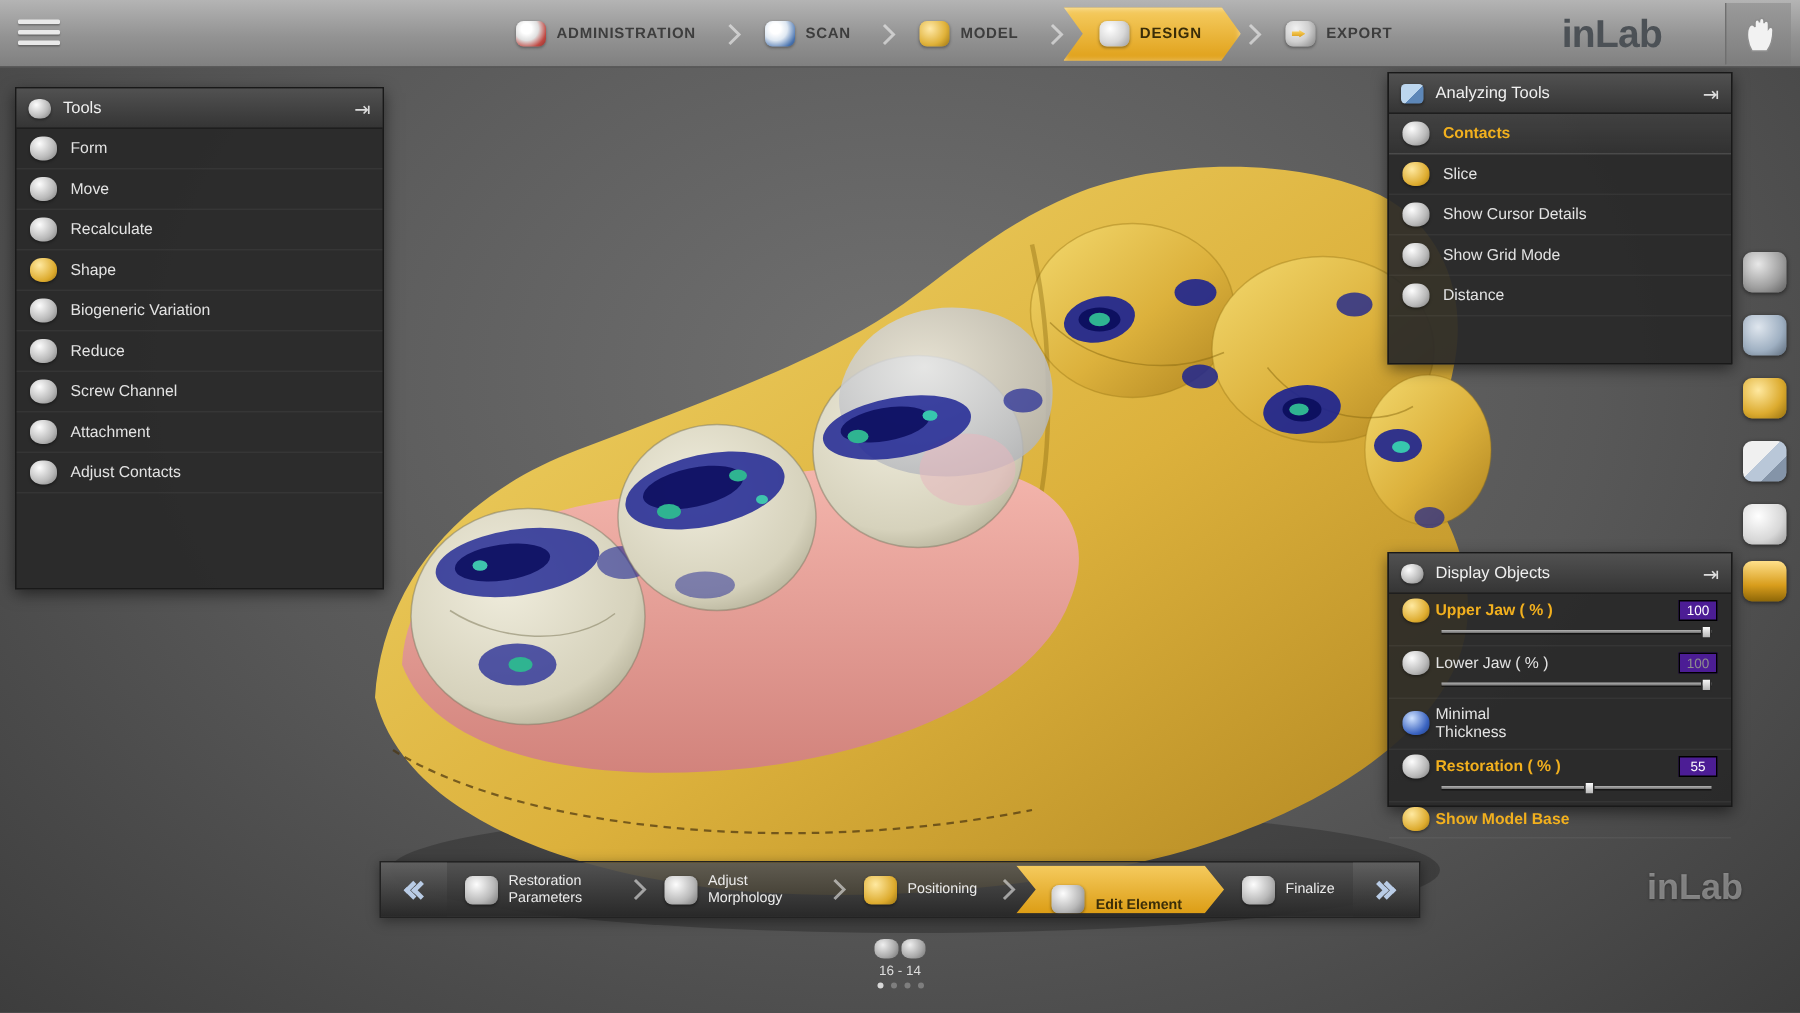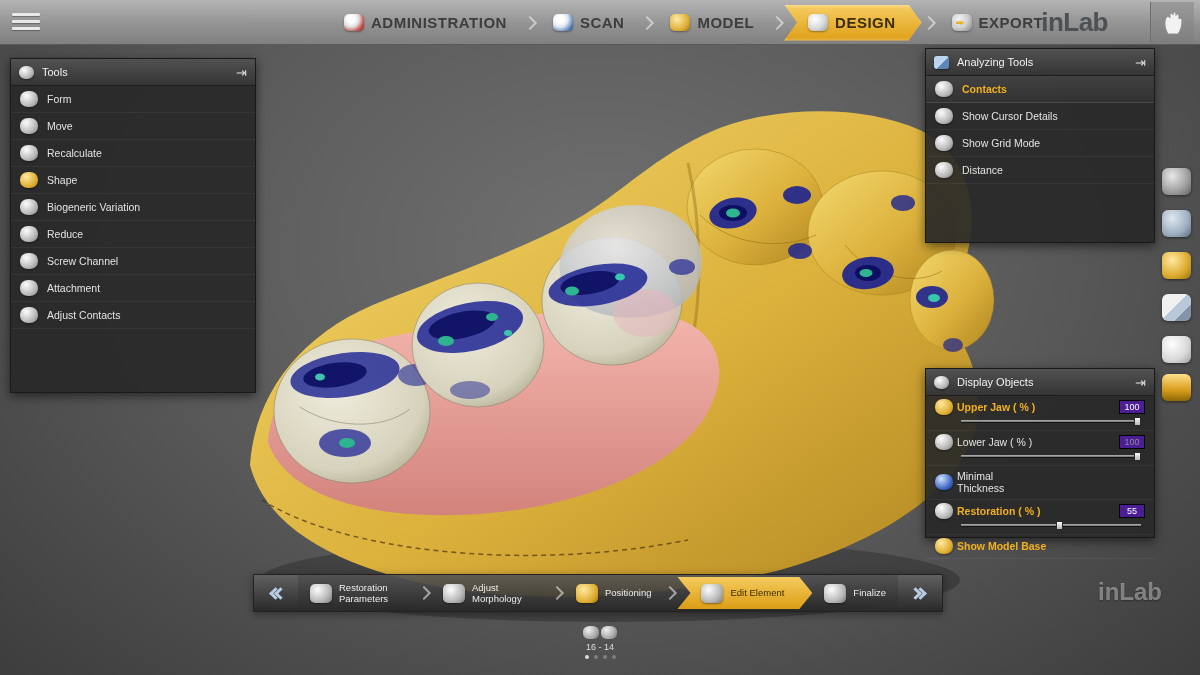--- a/index.html
+++ b/index.html
@@ -6,21 +6,21 @@
   html,body { width:1200px; height:675px; overflow:hidden; }
   body { font-family:"Liberation Sans",sans-serif; background:#4f4f4f; position:relative; }
 
   
   .topbar { position:absolute; top:0; left:0; width:1200px; height:45px;
     background:linear-gradient(#b4b4b4,#939393 55%,#808080); border-bottom:1px solid #5a5a5a; z-index:40; }
   .hamburger { position:absolute; left:12px; top:13px; width:28px; height:20px; cursor:pointer; }
   .hamburger div { height:3px; background:#e9e9e9; margin-bottom:4px; border-radius:1px; box-shadow:0 1px 1px rgba(0,0,0,.3); }
   .steps { position:absolute; left:328px; top:0; height:45px; display:flex; align-items:center; }
   .step { display:flex; align-items:center; gap:7px; height:36px; padding:0 16px;
-    font-size:15px; font-weight:bold; letter-spacing:.5px; color:#3d3d3d; white-space:nowrap; }
+    font-size:10px; font-weight:bold; letter-spacing:.5px; color:#3d3d3d; white-space:nowrap; }
   .step.active { background:linear-gradient(#f6cd62,#df9f17);
     clip-path:polygon(0 0, calc(100% - 13px) 0, 100% 50%, calc(100% - 13px) 100%, 0 100%, 13px 50%);
     padding:0 26px 0 24px; color:#3a2d08; box-shadow:inset 0 0 4px rgba(255,255,255,.6); }
   .sep { width:10px; height:10px; border-top:2px solid rgba(250,250,250,.55); border-right:2px solid rgba(250,250,250,.55);
     transform:rotate(45deg); margin:0 2px; flex:0 0 auto; }
   .mini-icon { width:20px; height:17px; border-radius:5px; flex:0 0 auto; box-shadow:0 1px 2px rgba(0,0,0,.35); }
   .mi-admin { background:radial-gradient(circle at 35% 30%, #ffffff 20%, #e0e0e0 45%, #c14a44 75%, #8f2f2a); }
   .mi-scan  { background:radial-gradient(circle at 35% 30%, #ffffff 20%, #dfe8f2 45%, #4a74b0 80%, #2d4f80); }
   .mi-model { background:radial-gradient(circle at 35% 30%, #ffe9a8, #e0b23a 60%, #9c7410); }
   .mi-design{ background:radial-gradient(circle at 35% 30%, #ffffff, #d8d8d8 55%, #9a9a9a); }
@@ -67,21 +67,21 @@
 
   
   .bottomnav { position:absolute; left:253px; top:574px; height:38px; display:flex; align-items:stretch;
     background:linear-gradient(rgba(84,84,84,.9),rgba(38,38,38,.9)); border:1px solid #222;
     box-shadow:0 2px 8px rgba(0,0,0,.4); z-index:30; }
   .bn-step { display:flex; align-items:center; gap:7px; padding:0 12px; font-size:9.5px; color:#ececec; cursor:pointer; }
   .bn-step .lbl { width:66px; line-height:1.2; }
   .bn-step.one .lbl { width:auto; }
   .bn-step.active { background:linear-gradient(#f5cb5e,#dc9d15);
     clip-path:polygon(0 0, calc(100% - 13px) 0, 100% 50%, calc(100% - 13px) 100%, 0 100%, 13px 50%);
-    padding:0 28px 0 24px; color:#3a2d08; font-weight:normal; margin:2px 0; }
+    padding:0 28px 0 24px; color:#3a2d08; font-weight:bold; margin:2px 0;align-items:flex-end; }
   .bn-icon { width:22px; height:19px; border-radius:5px; flex:0 0 auto; box-shadow:0 1px 2px rgba(0,0,0,.4); }
   .nav-btn { display:flex; align-items:center; justify-content:center; width:44px; cursor:pointer;
     background:linear-gradient(rgba(110,110,110,.5),rgba(40,40,40,.5)); }
   .chev { display:inline-block; width:9px; height:9px; border-top:3px solid #b9cce6; border-right:3px solid #b9cce6; }
   .chev.l { transform:rotate(-135deg); margin-right:-4px; }
   .chev.r { transform:rotate(45deg); margin-left:-4px; }
 
   
   .tooth-ind { position:absolute; left:0; right:0; top:626px; display:flex; flex-direction:column;
     align-items:center; gap:3px; z-index:25; color:#dedede; font-size:9px; }
@@ -270,20 +270,24 @@
   <div class="panel-header">
     <span class="sphere sph-screen" style="width:15px;height:13px;"></span>
     <span>Analyzing Tools</span>
     <span class="collapse">⇥</span>
   </div>
   <div class="prow active">
     <span class="sphere sph-white"></span>
     <span>Contacts</span>
   </div>
   <div class="prow">
+    <span class="sphere sph-gold"></span>
+    <span>Slice</span>
+  </div>
+  <div class="prow">
     <span class="sphere sph-white"></span>
     <span>Show Cursor Details</span>
   </div>
   <div class="prow">
     <span class="sphere sph-white"></span>
     <span>Show Grid Mode</span>
   </div>
   <div class="prow">
     <span class="sphere sph-white"></span>
     <span>Distance</span>

